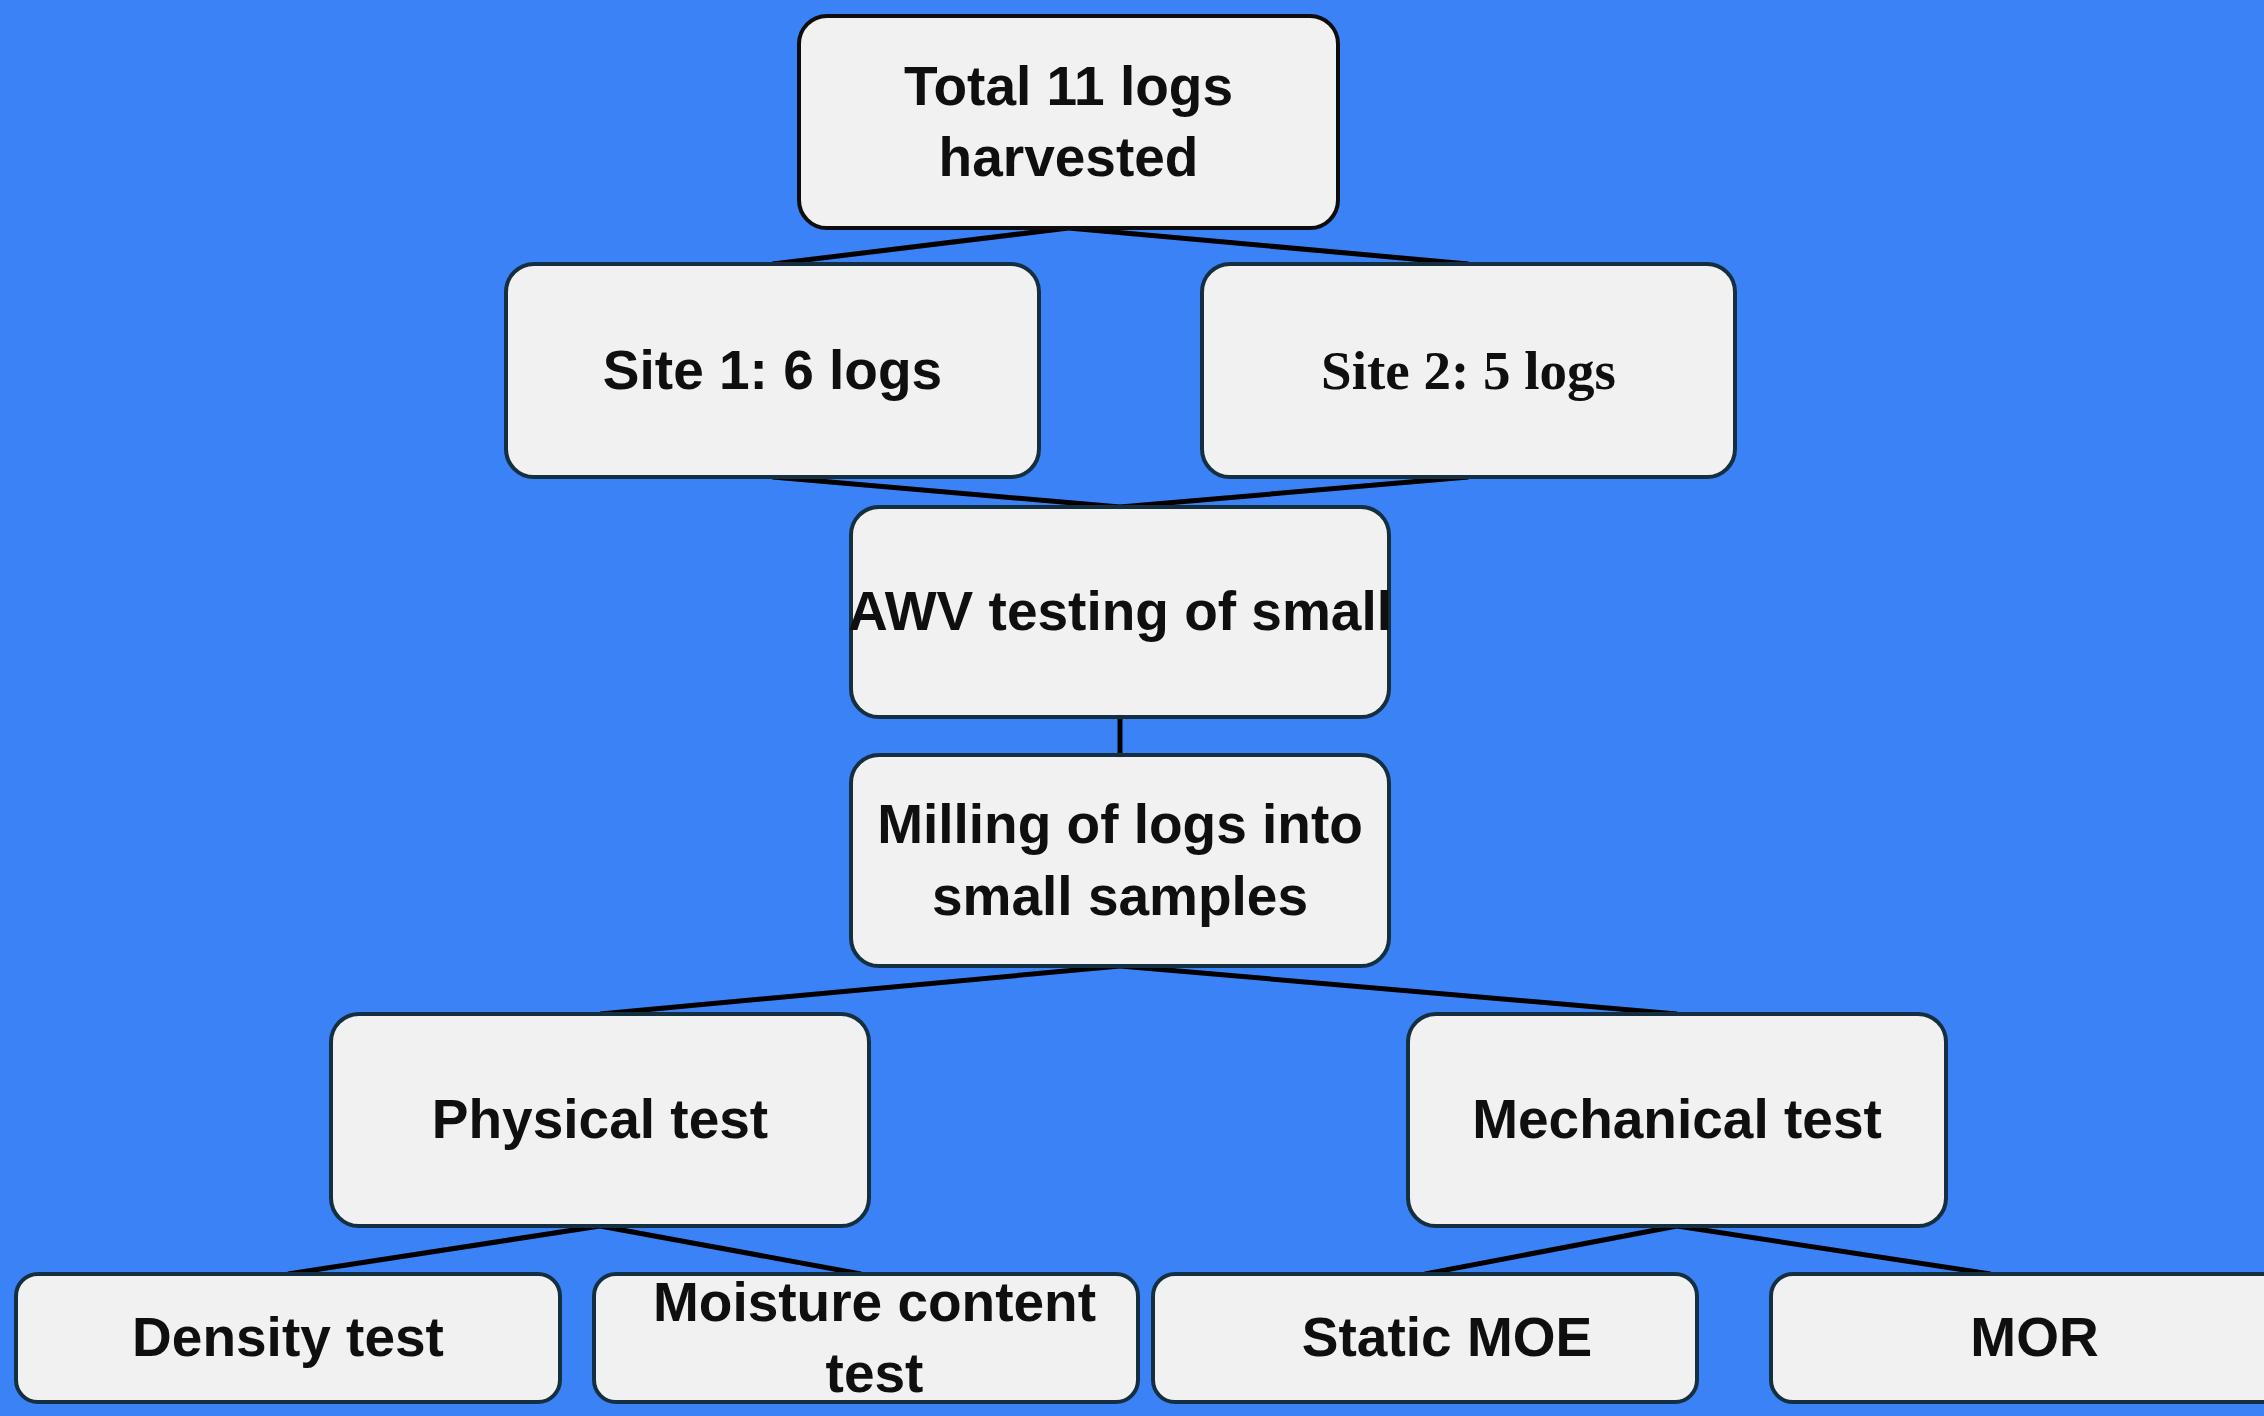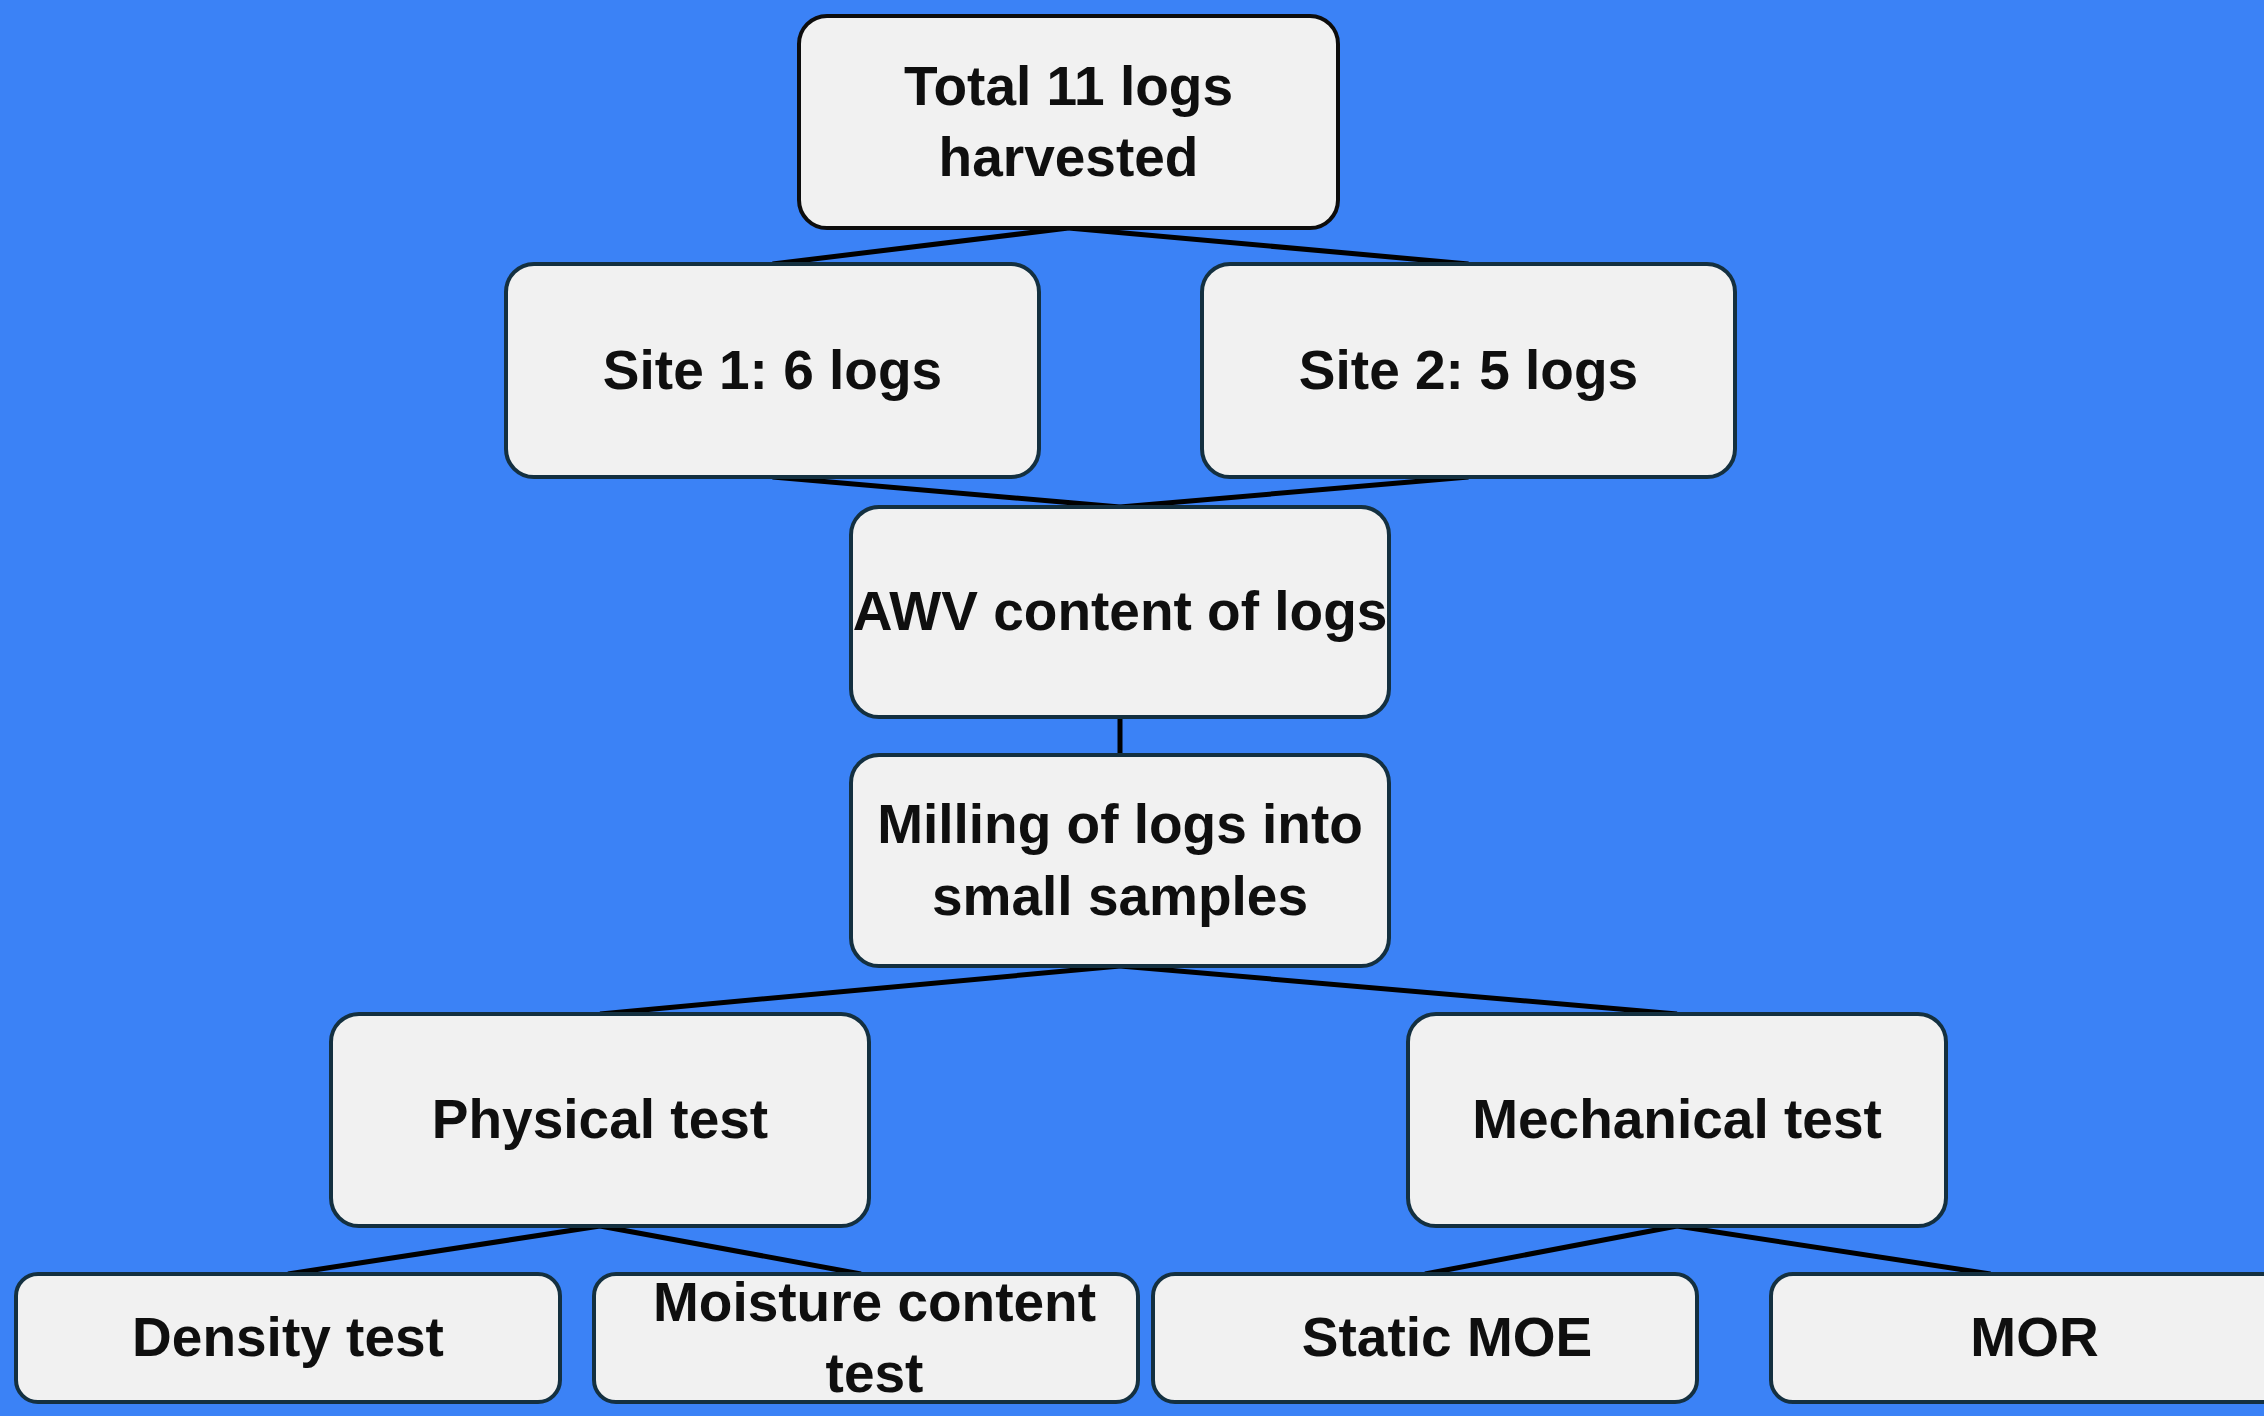--- a/index.html
+++ b/index.html
@@ -69,26 +69,26 @@
 
   <div class="node root" style="left: 797px; top: 14px; width: 543px; height: 216px;">
     <span class="label">Total 11 logs
 harvested</span>
   </div>
 
   <div class="node" style="left: 504px; top: 262px; width: 537px; height: 217px;">
     <span class="label">Site 1: 6 logs</span>
   </div>
 
-  <div class="node" style="left: 1200px; top: 262px; width: 537px; height: 217px;">
+  <div class="node" style="left: 1200px; top: 262px; width: 537px; height: 217px; font-family: Liberation Serif, serif;">
     <span class="label">Site 2: 5 logs</span>
   </div>
 
   <div class="node" style="left: 849px; top: 505px; width: 542px; height: 214px;">
-    <span class="label">AWV content of logs</span>
+    <span class="label">AWV testing of small</span>
   </div>
 
   <div class="node" style="left: 849px; top: 753px; width: 542px; height: 215px;">
     <span class="label">Milling of logs into
 small samples</span>
   </div>
 
   <div class="node" style="left: 329px; top: 1012px; width: 542px; height: 216px;">
     <span class="label">Physical test</span>
   </div>

